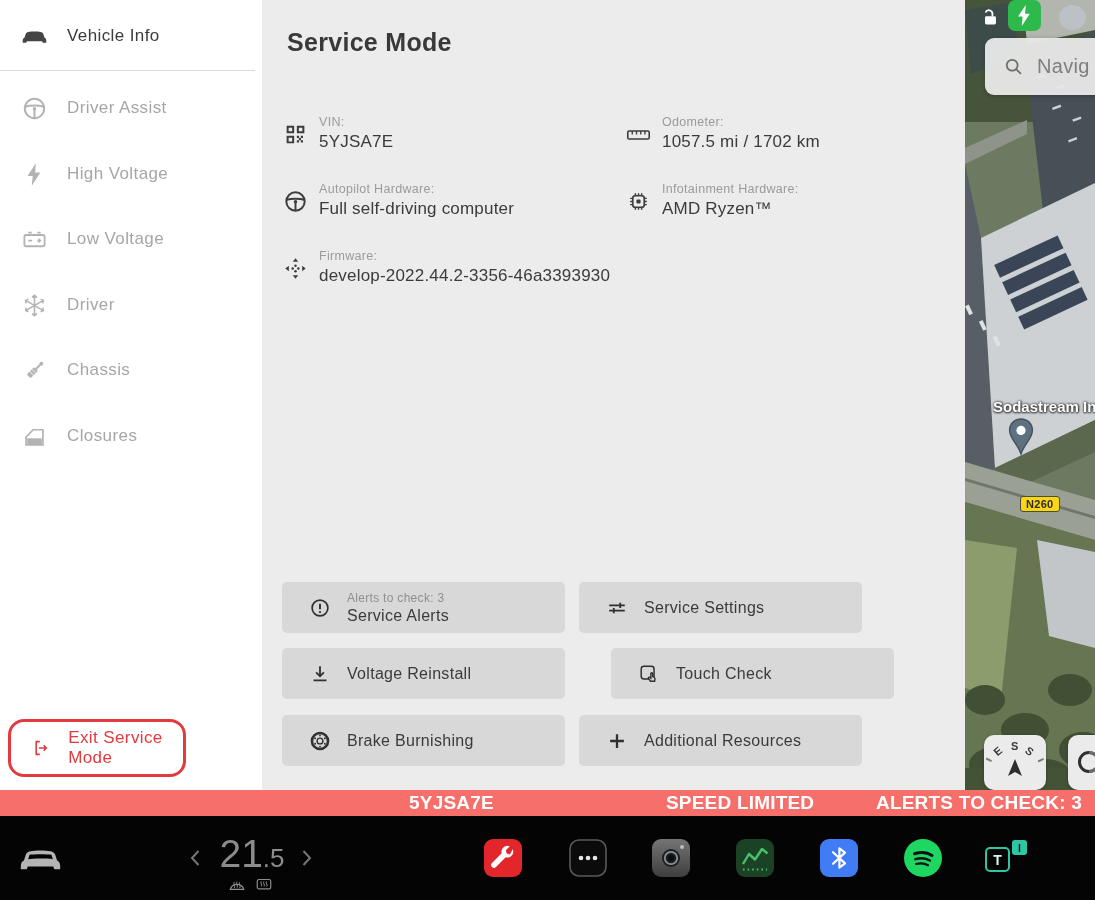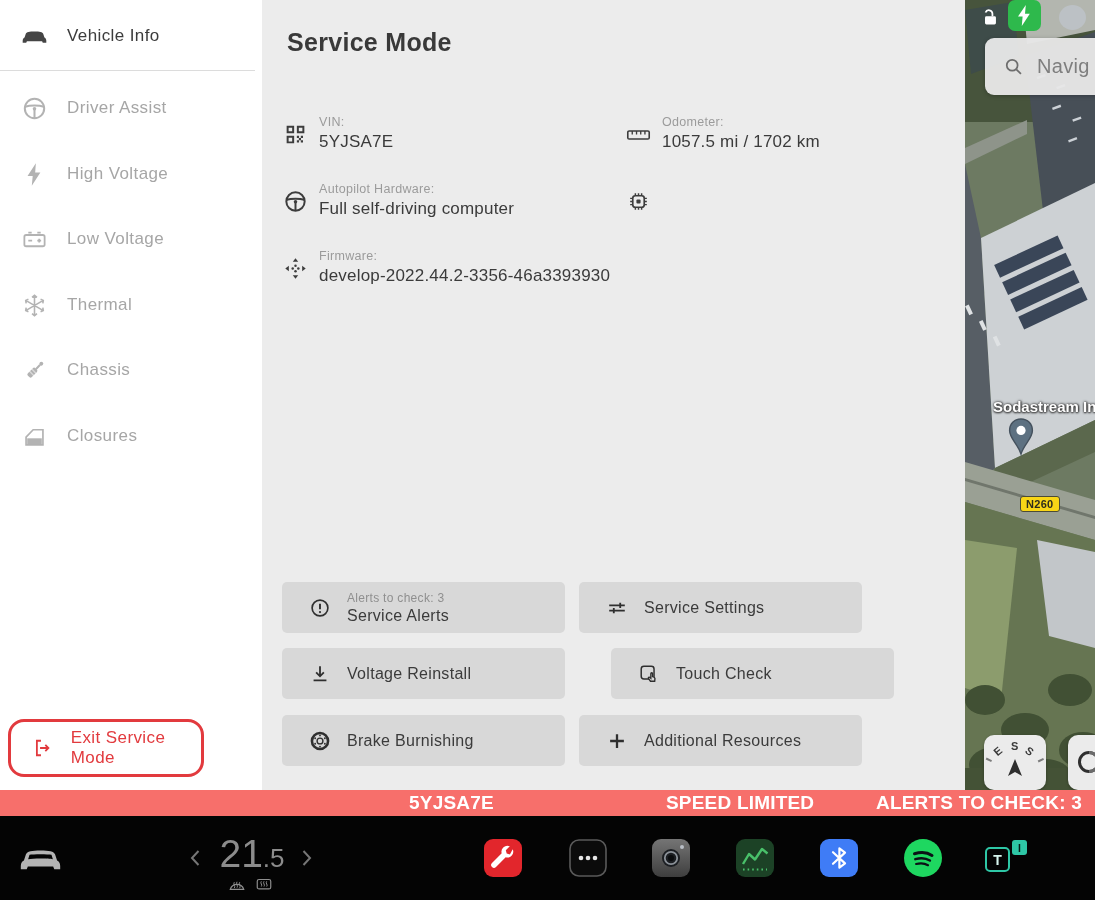--- a/index.html
+++ b/index.html
@@ -12,21 +12,21 @@
 
   
   .sidebar { position:absolute; left:0; top:0; width:270px; height:790px; background:#ffffff; }
   .nav-item { position:absolute; left:0; width:268px; height:44px; display:flex; align-items:center;
               gap:19px; padding-left:21px; color:#a6a6a6; font-size:17px; letter-spacing:.4px; cursor:pointer; }
   .nav-item .ic { width:27px; height:27px; color:#b3b3b3; flex:0 0 27px; }
   .nav-item.active { color:#3c3c3c; }
   .nav-item.active .ic { color:#454545; }
   .ic svg { width:100%; height:100%; display:block; }
   .side-divider { position:absolute; top:70px; left:0; width:255px; height:1px; background:#dcdcdc; }
-  .exit-btn { position:absolute; left:8px; top:719px; width:196px; height:58px; border:3px solid #e23a3e;
+  .exit-btn { position:absolute; left:8px; top:719px; width:178px; height:58px; border:3px solid #e23a3e;
               border-radius:16px; background:#fff; color:#e23a3e; display:flex; align-items:center;
               gap:18px; padding-left:20px; font-size:17px; letter-spacing:.4px; cursor:pointer; }
   .exit-btn .ic { width:24px; height:24px; color:#e23a3e; }
 
   
   .main { position:absolute; left:262px; top:0; width:695px; height:790px; background:#ececec; }
   .page-title { position:absolute; left:25px; top:28px; font-size:25px; font-weight:bold; color:#393939; letter-spacing:.3px; }
   .field { position:absolute; display:flex; gap:11px; }
   .field .ic { width:25px; height:25px; color:#3d3d3d; margin-top:7px; flex:0 0 25px; }
   .field .lab { font-size:12.5px; color:#9b9b9b; letter-spacing:.3px; margin-bottom:3px; }
@@ -152,21 +152,21 @@
       </span>
       <span>Low Voltage</span>
     </div>
 
     <div class="nav-item" style="top:283px">
       <span class="ic">
         <svg viewBox="0 0 24 24" fill="none" stroke="currentColor" stroke-width="1.4">
             <path d="M12 3v18M4.2 7.5l15.6 9M19.8 7.5l-15.6 9M9.8 4.8 12 3l2.2 1.8M9.8 19.2 12 21l2.2-1.8M4.6 10.1l-.4-2.6 2.4-1M19.4 10.1l.4-2.6-2.4-1M4.6 13.9l-.4 2.6 2.4 1M19.4 13.9l.4 2.6-2.4 1"></path>
           </svg>
       </span>
-      <span>Thermal</span>
+      <span>Driver</span>
     </div>
 
     <div class="nav-item" style="top:348px">
       <span class="ic">
         <svg viewBox="0 0 24 24" fill="currentColor">
             <g transform="rotate(45 12 12)">
               <circle cx="12" cy="3.4" r="1.7"></circle>
               <rect x="11.1" y="4.6" width="1.8" height="6" rx=".9"></rect>
               <rect x="9.5" y="10" width="5" height="9.4" rx="1.6"></rect>
               <path d="M8.8 12.2h6.4v1.2H8.8zM8.8 15h6.4v1.2H8.8z" fill="#fff" opacity=".5"></path>
@@ -239,20 +239,24 @@
       </span>
     </div>
 
     <div class="field f-r2c2">
       <span class="ic">
         <svg viewBox="0 0 24 24" fill="none" stroke="currentColor" stroke-width="1.6">
             <rect x="6.5" y="6.5" width="11" height="11" rx="2.4"></rect>
             <rect x="10" y="10" width="4" height="4" rx="1" fill="currentColor" stroke="none"></rect>
             <path d="M9 6.5V4M12 6.5V4M15 6.5V4M9 20v-2.5M12 20v-2.5M15 20v-2.5M6.5 9H4M6.5 12H4M6.5 15H4M20 9h-2.5M20 12h-2.5M20 15h-2.5" stroke-width="1.4"></path>
           </svg>
+      </span>
+      <span>
+        <div class="lab">Infotainment Hardware:</div>
+        <div class="val">AMD Ryzen™</div>
       </span>
     </div>
 
     <div class="field f-r3c1">
       <span class="ic">
         <svg viewBox="0 0 24 24" fill="currentColor">
             <path d="M12 2.2 14.6 5.6H9.4zM12 21.8 14.6 18.4H9.4zM2.2 12 5.6 9.4v5.2zM21.8 12 18.4 9.4v5.2z"></path>
             <circle cx="12" cy="9.3" r="1.2"></circle>
             <circle cx="12" cy="14.7" r="1.2"></circle>
             <circle cx="9.3" cy="12" r="1.2"></circle>

